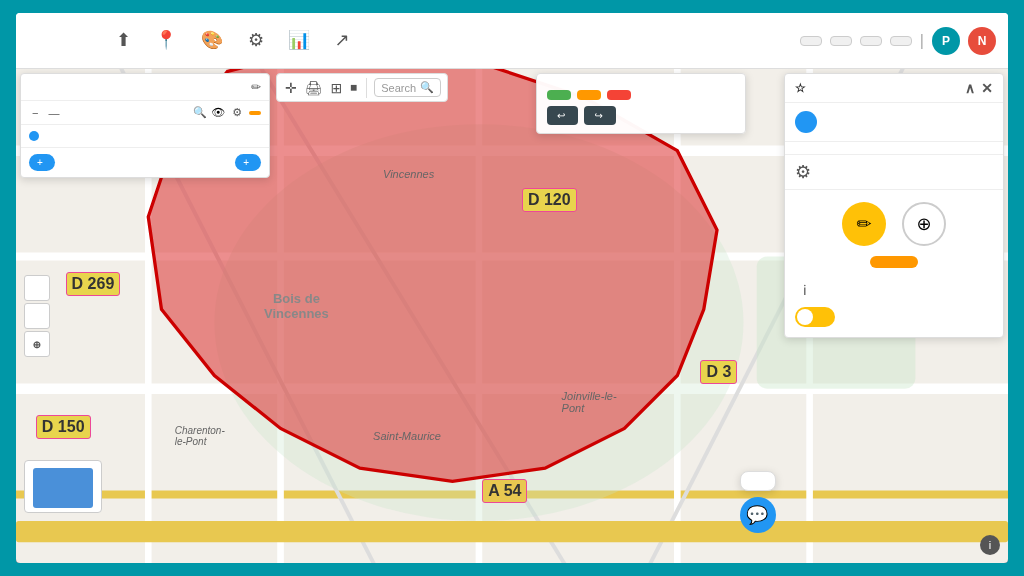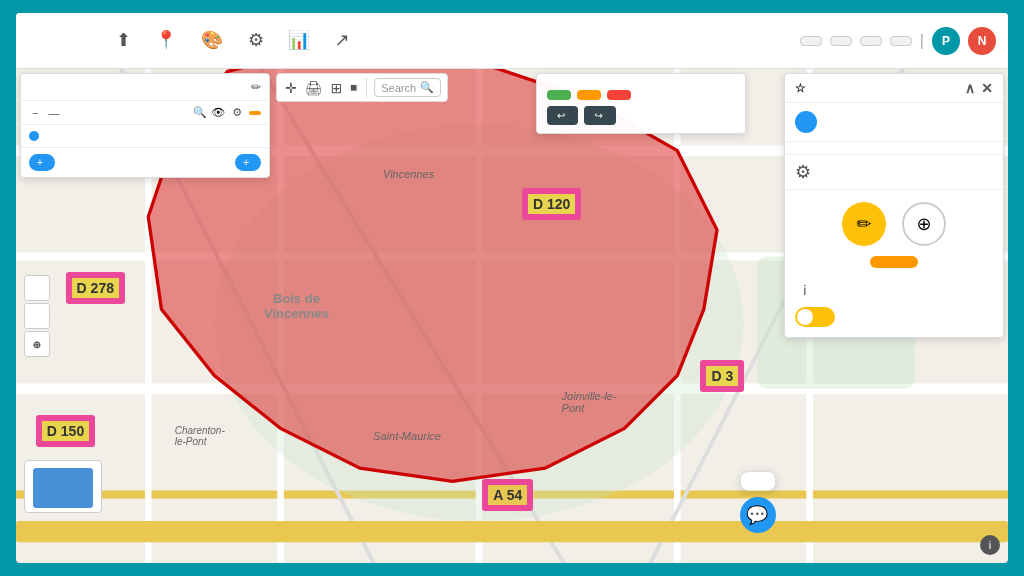--- a/index.html
+++ b/index.html
@@ -131,25 +131,25 @@
       position: absolute;
       font-size: 11px;
       color: #666;
       font-style: italic;
     }
     .map-label.bold { font-weight: bold; font-style: normal; text-align: center; }
     .map-route {
       position: absolute;
       background: #e8d44d;
       color: #333;
-      font-size: 14px;
+      font-size: 16px;
       font-weight: bold;
       padding: 2px 5px;
       border-radius: 3px;
-      border: 6px solid #ec4899;
+      border: 1px solid #ec4899;
     }
 
     
     .zoom-controls {
       position: absolute;
       left: 8px;
       top: 50%;
       transform: translateY(-50%);
       display: flex;
       flex-direction: column;
@@ -611,21 +611,21 @@
       <polygon points="160,60 240,40 340,50 430,80 500,120 530,180 520,240 500,290 460,330 400,360 330,370 260,360 200,330 150,290 110,240 100,170 120,110" fill="rgba(220,50,50,0.55)" stroke="#cc0000" stroke-width="2.5"></polygon>
     </svg>
 
     <div class="map-label" style="top:20%;left:37%">Vincennes</div>
     <div class="map-label bold" style="top:45%;left:25%;font-size:13px;color:#888">Bois de<br>Vincennes</div>
     <div class="map-label" style="top:73%;left:36%">Saint-Maurice</div>
     <div class="map-label" style="top:65%;left:55%">Joinville-le-<br>Pont</div>
     <div class="map-label" style="top:72%;left:16%;font-size:10px">Charenton-<br>le-Pont</div>
 
     <div class="map-route" style="position:absolute;top:24%;left:51%">D 120</div>
-    <div class="map-route" style="position:absolute;top:41%;left:5%">D 278</div>
+    <div class="map-route" style="position:absolute;top:41%;left:5%">D 269</div>
     <div class="map-route" style="position:absolute;top:70%;left:2%">D 150</div>
     <div class="map-route" style="position:absolute;top:83%;left:47%;background:#e8c850">A 54</div>
     <div class="map-route" style="position:absolute;top:59%;left:69%">D 3</div>
 
     <div class="zoom-controls">
       <div class="zoom-btn"></div>
       <div class="zoom-btn"></div>
       <div class="zoom-btn" style="font-size:10px">⊕</div>
     </div>
 

